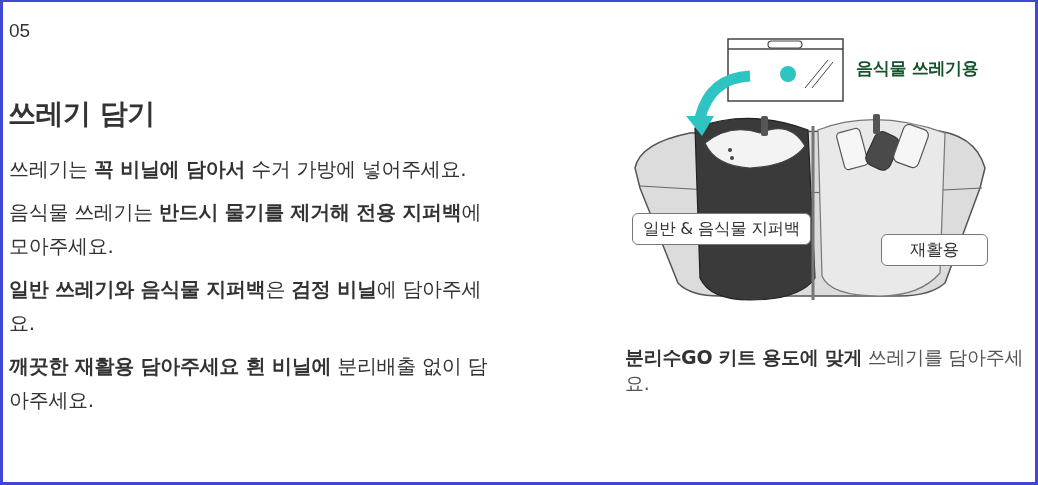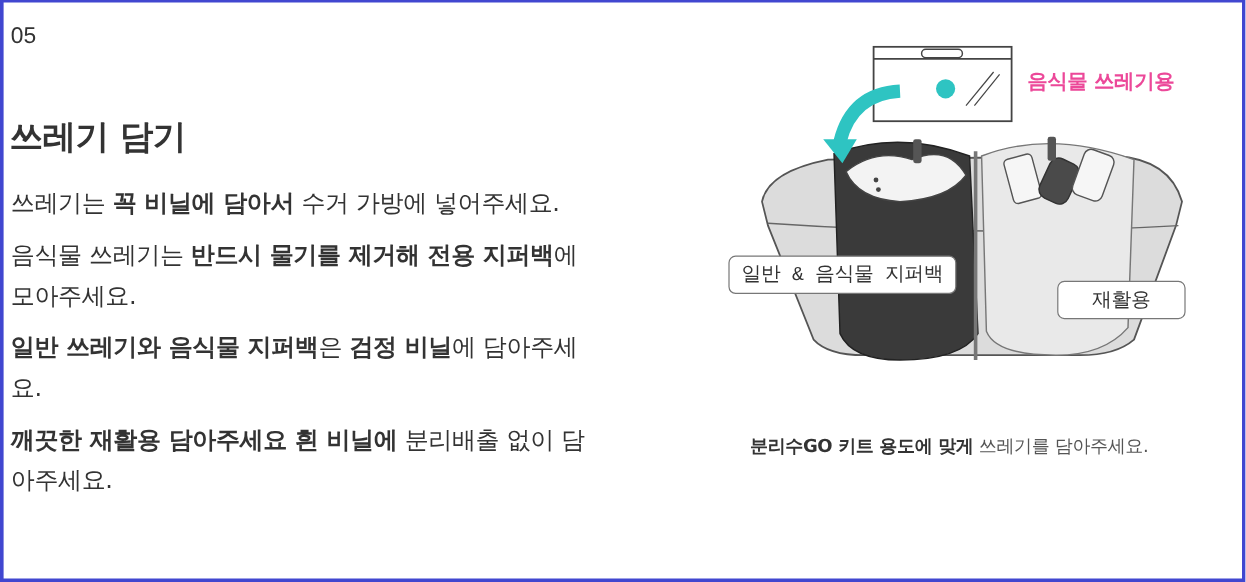--- a/index.html
+++ b/index.html
@@ -23,31 +23,31 @@
     .body-text {
       position: absolute; left: 9px; top: 152px; width: 490px; font-size: 20px; line-height: 34px;
       color: #333; letter-spacing: -0.3px;
     }
     .body-text p { margin: 0 0 9px 0; }
     .body-text b { font-weight: 800; }
 
     .illus { position: absolute; left: 600px; top: 38px; width: 410px; height: 270px; }
     .teal-label {
       position: absolute; left: 856px; top: 58px; font-size: 17px; line-height: 21px;
-      color: #ec4899; font-weight: 600; letter-spacing: -0.3px;
+      color: #14532d; font-weight: 600; letter-spacing: -0.3px;
     }
     .tag {
       position: absolute; background: #fff; border: 1px solid #777; border-radius: 6px;
       font-size: 16.5px; color: #333; padding: 0 10px; height: 30px; line-height: 30px; letter-spacing: -0.3px;
     }
-    .tag-general { left: 607px; top: 213px; font-family: Liberation Mono, monospace; }
+    .tag-general { left: 632px; top: 213px; }
     .tag-recycle { left: 881px; top: 234px; padding: 0 28px; }
 
     .caption {
-      position: absolute; left: 625px; top: 363px; font-size: 15px; color: #333; letter-spacing: -0.3px;
+      position: absolute; left: 625px; top: 345px; font-size: 19px; color: #333; letter-spacing: -0.3px;
     }
     .caption b { font-weight: 800; }
     .caption span.light { color: #555; }
   </style>
 </head>
 <body>
 
 <div class="frame"></div>
 
 <div class="step-num">05</div>

